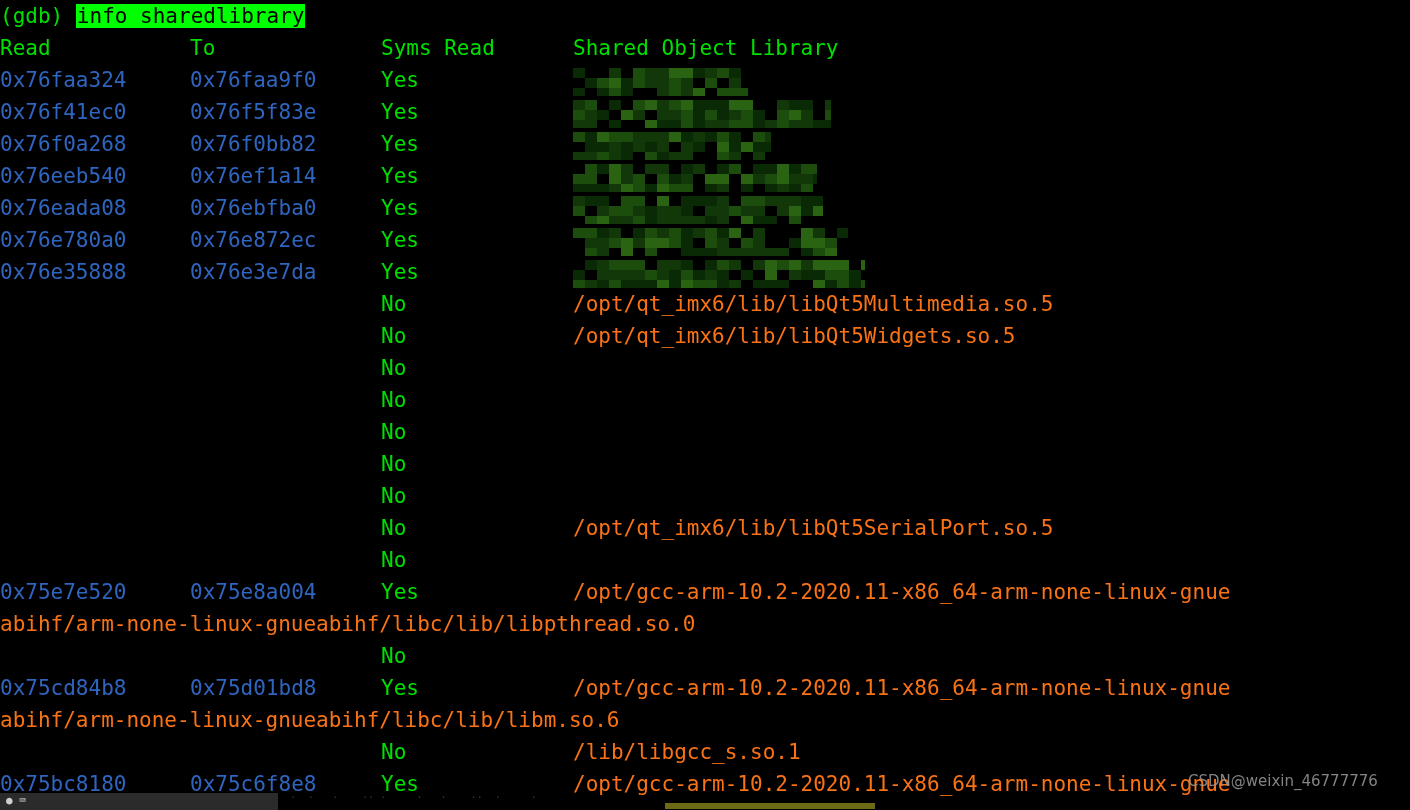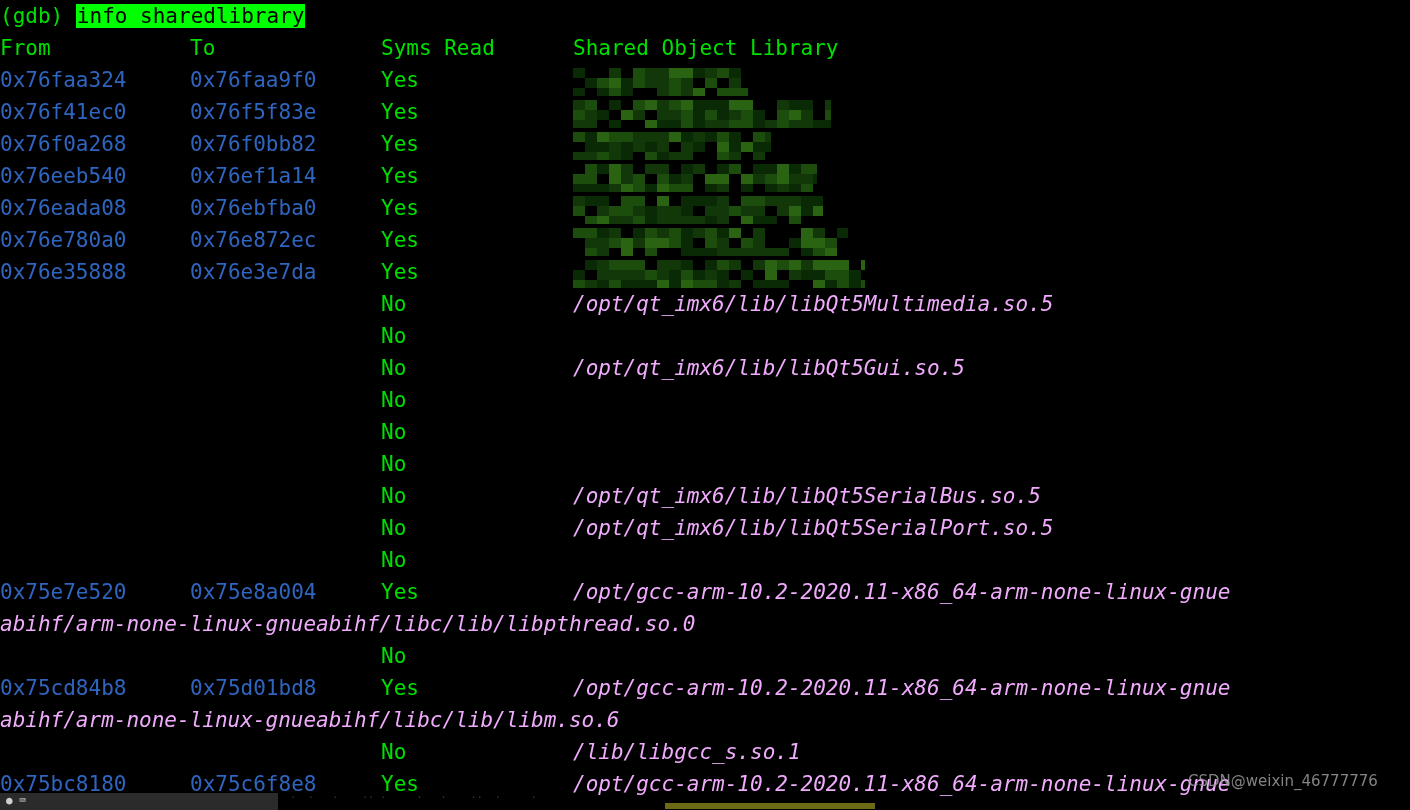--- a/index.html
+++ b/index.html
@@ -45,21 +45,21 @@
     display: block;
   }
   .col-from  { left: 0px; }
   .col-to    { left: 190px; }
   .col-syms  { left: 381px; }
   .col-lib   { left: 573px; }
 
   
   .c-green    { color: #00e000; }
   .c-addr     { color: #2f65bf; }
-  .c-path     { color: #f0abfc; font-style: italic; }
+  .c-path     { color: #f97316; }
 
   .prompt { color: #00e000; }
 
   
   #promptline {
     position: absolute;
     left: 0;
     top: 0px;
     height: 32px;
     white-space: pre;
@@ -149,41 +149,41 @@
   }
 </style>
 </head>
 <body>
 
 <div id="terminal">
 
   <div id="promptline"><span class="prompt">(gdb) </span><span class="hl">info sharedlibrary</span></div>
 
   <div class="line" style="top:32px;">
-    <span class="cell col-from c-green">From</span>
+    <span class="cell col-from c-green">Read</span>
     <span class="cell col-to c-green">To</span>
     <span class="cell col-syms c-green">Syms Read</span>
     <span class="cell col-lib c-green">Shared Object Library</span>
   </div>
 
   <div id="rows">
       <div class="line" style="top: 64px;"><span class="cell col-from c-addr">0x76faa324</span><span class="cell col-to c-addr">0x76faa9f0</span><span class="cell col-syms c-green">Yes</span><span class="ghost" style="width: 175px;">lib</span><div class="redact" style="width: 175px;"><i style="left: 0px; top: 4px; background: rgb(10, 42, 5);"></i><i style="left: 12px; top: 4px; background: rgb(0, 0, 0);"></i><i style="left: 24px; top: 4px; background: rgb(0, 0, 0);"></i><i style="left: 36px; top: 4px; background: rgb(18, 56, 10);"></i><i style="left: 48px; top: 4px; background: rgb(0, 0, 0);"></i><i style="left: 60px; top: 4px; background: rgb(28, 77, 13);"></i><i style="left: 72px; top: 4px; background: rgb(18, 56, 10);"></i><i style="left: 84px; top: 4px; background: rgb(18, 56, 10);"></i><i style="left: 96px; top: 4px; background: rgb(42, 99, 18);"></i><i style="left: 108px; top: 4px; background: rgb(42, 99, 18);"></i><i style="left: 120px; top: 4px; background: rgb(10, 42, 5);"></i><i style="left: 132px; top: 4px; background: rgb(18, 56, 10);"></i><i style="left: 144px; top: 4px; background: rgb(28, 77, 13);"></i><i style="left: 156px; top: 4px; background: rgb(10, 42, 5);"></i><i style="left: 168px; top: 4px; background: rgb(0, 0, 0);"></i><i style="left: 0px; top: 14px; background: rgb(0, 0, 0);"></i><i style="left: 12px; top: 14px; background: rgb(10, 42, 5);"></i><i style="left: 24px; top: 14px; background: rgb(28, 77, 13);"></i><i style="left: 36px; top: 14px; background: rgb(42, 99, 18);"></i><i style="left: 48px; top: 14px; background: rgb(10, 42, 5);"></i><i style="left: 60px; top: 14px; background: rgb(28, 77, 13);"></i><i style="left: 72px; top: 14px; background: rgb(18, 56, 10);"></i><i style="left: 84px; top: 14px; background: rgb(18, 56, 10);"></i><i style="left: 96px; top: 14px; background: rgb(28, 77, 13);"></i><i style="left: 108px; top: 14px; background: rgb(18, 56, 10);"></i><i style="left: 120px; top: 14px; background: rgb(0, 0, 0);"></i><i style="left: 132px; top: 14px; background: rgb(28, 77, 13);"></i><i style="left: 144px; top: 14px; background: rgb(0, 0, 0);"></i><i style="left: 156px; top: 14px; background: rgb(18, 56, 10);"></i><i style="left: 168px; top: 14px; background: rgb(0, 0, 0);"></i><i style="left: 0px; top: 24px; background: rgb(10, 42, 5);"></i><i style="left: 12px; top: 24px; background: rgb(0, 0, 0);"></i><i style="left: 24px; top: 24px; background: rgb(10, 42, 5);"></i><i style="left: 36px; top: 24px; background: rgb(28, 77, 13);"></i><i style="left: 48px; top: 24px; background: rgb(10, 42, 5);"></i><i style="left: 60px; top: 24px; background: rgb(0, 0, 0);"></i><i style="left: 72px; top: 24px; background: rgb(0, 0, 0);"></i><i style="left: 84px; top: 24px; background: rgb(18, 56, 10);"></i><i style="left: 96px; top: 24px; background: rgb(28, 77, 13);"></i><i style="left: 108px; top: 24px; background: rgb(18, 56, 10);"></i><i style="left: 120px; top: 24px; background: rgb(42, 99, 18);"></i><i style="left: 132px; top: 24px; background: rgb(0, 0, 0);"></i><i style="left: 144px; top: 24px; background: rgb(28, 77, 13);"></i><i style="left: 156px; top: 24px; background: rgb(28, 77, 13);"></i><i style="left: 168px; top: 24px; background: rgb(28, 77, 13);"></i></div></div>
       <div class="line" style="top: 96px;"><span class="cell col-from c-addr">0x76f41ec0</span><span class="cell col-to c-addr">0x76f5f83e</span><span class="cell col-syms c-green">Yes</span><span class="ghost" style="width: 258px;">lib</span><div class="redact" style="width: 258px;"><i style="left: 0px; top: 4px; background: rgb(18, 56, 10);"></i><i style="left: 12px; top: 4px; background: rgb(28, 77, 13);"></i><i style="left: 24px; top: 4px; background: rgb(0, 0, 0);"></i><i style="left: 36px; top: 4px; background: rgb(10, 42, 5);"></i><i style="left: 48px; top: 4px; background: rgb(0, 0, 0);"></i><i style="left: 60px; top: 4px; background: rgb(28, 77, 13);"></i><i style="left: 72px; top: 4px; background: rgb(42, 99, 18);"></i><i style="left: 84px; top: 4px; background: rgb(18, 56, 10);"></i><i style="left: 96px; top: 4px; background: rgb(28, 77, 13);"></i><i style="left: 108px; top: 4px; background: rgb(42, 99, 18);"></i><i style="left: 120px; top: 4px; background: rgb(10, 42, 5);"></i><i style="left: 132px; top: 4px; background: rgb(10, 42, 5);"></i><i style="left: 144px; top: 4px; background: rgb(10, 42, 5);"></i><i style="left: 156px; top: 4px; background: rgb(42, 99, 18);"></i><i style="left: 168px; top: 4px; background: rgb(42, 99, 18);"></i><i style="left: 180px; top: 4px; background: rgb(0, 0, 0);"></i><i style="left: 192px; top: 4px; background: rgb(0, 0, 0);"></i><i style="left: 204px; top: 4px; background: rgb(18, 56, 10);"></i><i style="left: 216px; top: 4px; background: rgb(10, 42, 5);"></i><i style="left: 228px; top: 4px; background: rgb(10, 42, 5);"></i><i style="left: 240px; top: 4px; background: rgb(0, 0, 0);"></i><i style="left: 252px; top: 4px; background: rgb(18, 56, 10);"></i><i style="left: 0px; top: 14px; background: rgb(28, 77, 13);"></i><i style="left: 12px; top: 14px; background: rgb(18, 56, 10);"></i><i style="left: 24px; top: 14px; background: rgb(10, 42, 5);"></i><i style="left: 36px; top: 14px; background: rgb(0, 0, 0);"></i><i style="left: 48px; top: 14px; background: rgb(42, 99, 18);"></i><i style="left: 60px; top: 14px; background: rgb(18, 56, 10);"></i><i style="left: 72px; top: 14px; background: rgb(0, 0, 0);"></i><i style="left: 84px; top: 14px; background: rgb(18, 56, 10);"></i><i style="left: 96px; top: 14px; background: rgb(18, 56, 10);"></i><i style="left: 108px; top: 14px; background: rgb(28, 77, 13);"></i><i style="left: 120px; top: 14px; background: rgb(10, 42, 5);"></i><i style="left: 132px; top: 14px; background: rgb(28, 77, 13);"></i><i style="left: 144px; top: 14px; background: rgb(10, 42, 5);"></i><i style="left: 156px; top: 14px; background: rgb(18, 56, 10);"></i><i style="left: 168px; top: 14px; background: rgb(28, 77, 13);"></i><i style="left: 180px; top: 14px; background: rgb(10, 42, 5);"></i><i style="left: 192px; top: 14px; background: rgb(0, 0, 0);"></i><i style="left: 204px; top: 14px; background: rgb(28, 77, 13);"></i><i style="left: 216px; top: 14px; background: rgb(42, 99, 18);"></i><i style="left: 228px; top: 14px; background: rgb(18, 56, 10);"></i><i style="left: 240px; top: 14px; background: rgb(0, 0, 0);"></i><i style="left: 252px; top: 14px; background: rgb(28, 77, 13);"></i><i style="left: 0px; top: 24px; background: rgb(18, 56, 10);"></i><i style="left: 12px; top: 24px; background: rgb(18, 56, 10);"></i><i style="left: 24px; top: 24px; background: rgb(0, 0, 0);"></i><i style="left: 36px; top: 24px; background: rgb(10, 42, 5);"></i><i style="left: 48px; top: 24px; background: rgb(0, 0, 0);"></i><i style="left: 60px; top: 24px; background: rgb(0, 0, 0);"></i><i style="left: 72px; top: 24px; background: rgb(42, 99, 18);"></i><i style="left: 84px; top: 24px; background: rgb(10, 42, 5);"></i><i style="left: 96px; top: 24px; background: rgb(10, 42, 5);"></i><i style="left: 108px; top: 24px; background: rgb(28, 77, 13);"></i><i style="left: 120px; top: 24px; background: rgb(10, 42, 5);"></i><i style="left: 132px; top: 24px; background: rgb(18, 56, 10);"></i><i style="left: 144px; top: 24px; background: rgb(18, 56, 10);"></i><i style="left: 156px; top: 24px; background: rgb(28, 77, 13);"></i><i style="left: 168px; top: 24px; background: rgb(28, 77, 13);"></i><i style="left: 180px; top: 24px; background: rgb(10, 42, 5);"></i><i style="left: 192px; top: 24px; background: rgb(18, 56, 10);"></i><i style="left: 204px; top: 24px; background: rgb(28, 77, 13);"></i><i style="left: 216px; top: 24px; background: rgb(18, 56, 10);"></i><i style="left: 228px; top: 24px; background: rgb(18, 56, 10);"></i><i style="left: 240px; top: 24px; background: rgb(10, 42, 5);"></i><i style="left: 252px; top: 24px; background: rgb(10, 42, 5);"></i></div></div>
       <div class="line" style="top: 128px;"><span class="cell col-from c-addr">0x76f0a268</span><span class="cell col-to c-addr">0x76f0bb82</span><span class="cell col-syms c-green">Yes</span><span class="ghost" style="width: 198px;">lib</span><div class="redact" style="width: 198px;"><i style="left: 0px; top: 4px; background: rgb(28, 77, 13);"></i><i style="left: 12px; top: 4px; background: rgb(10, 42, 5);"></i><i style="left: 24px; top: 4px; background: rgb(42, 99, 18);"></i><i style="left: 36px; top: 4px; background: rgb(28, 77, 13);"></i><i style="left: 48px; top: 4px; background: rgb(28, 77, 13);"></i><i style="left: 60px; top: 4px; background: rgb(18, 56, 10);"></i><i style="left: 72px; top: 4px; background: rgb(18, 56, 10);"></i><i style="left: 84px; top: 4px; background: rgb(18, 56, 10);"></i><i style="left: 96px; top: 4px; background: rgb(42, 99, 18);"></i><i style="left: 108px; top: 4px; background: rgb(10, 42, 5);"></i><i style="left: 120px; top: 4px; background: rgb(18, 56, 10);"></i><i style="left: 132px; top: 4px; background: rgb(10, 42, 5);"></i><i style="left: 144px; top: 4px; background: rgb(28, 77, 13);"></i><i style="left: 156px; top: 4px; background: rgb(10, 42, 5);"></i><i style="left: 168px; top: 4px; background: rgb(0, 0, 0);"></i><i style="left: 180px; top: 4px; background: rgb(28, 77, 13);"></i><i style="left: 192px; top: 4px; background: rgb(18, 56, 10);"></i><i style="left: 0px; top: 14px; background: rgb(0, 0, 0);"></i><i style="left: 12px; top: 14px; background: rgb(10, 42, 5);"></i><i style="left: 24px; top: 14px; background: rgb(10, 42, 5);"></i><i style="left: 36px; top: 14px; background: rgb(18, 56, 10);"></i><i style="left: 48px; top: 14px; background: rgb(10, 42, 5);"></i><i style="left: 60px; top: 14px; background: rgb(18, 56, 10);"></i><i style="left: 72px; top: 14px; background: rgb(10, 42, 5);"></i><i style="left: 84px; top: 14px; background: rgb(18, 56, 10);"></i><i style="left: 96px; top: 14px; background: rgb(0, 0, 0);"></i><i style="left: 108px; top: 14px; background: rgb(18, 56, 10);"></i><i style="left: 120px; top: 14px; background: rgb(10, 42, 5);"></i><i style="left: 132px; top: 14px; background: rgb(0, 0, 0);"></i><i style="left: 144px; top: 14px; background: rgb(42, 99, 18);"></i><i style="left: 156px; top: 14px; background: rgb(10, 42, 5);"></i><i style="left: 168px; top: 14px; background: rgb(42, 99, 18);"></i><i style="left: 180px; top: 14px; background: rgb(10, 42, 5);"></i><i style="left: 192px; top: 14px; background: rgb(10, 42, 5);"></i><i style="left: 0px; top: 24px; background: rgb(18, 56, 10);"></i><i style="left: 12px; top: 24px; background: rgb(18, 56, 10);"></i><i style="left: 24px; top: 24px; background: rgb(28, 77, 13);"></i><i style="left: 36px; top: 24px; background: rgb(18, 56, 10);"></i><i style="left: 48px; top: 24px; background: rgb(10, 42, 5);"></i><i style="left: 60px; top: 24px; background: rgb(0, 0, 0);"></i><i style="left: 72px; top: 24px; background: rgb(28, 77, 13);"></i><i style="left: 84px; top: 24px; background: rgb(10, 42, 5);"></i><i style="left: 96px; top: 24px; background: rgb(18, 56, 10);"></i><i style="left: 108px; top: 24px; background: rgb(18, 56, 10);"></i><i style="left: 120px; top: 24px; background: rgb(0, 0, 0);"></i><i style="left: 132px; top: 24px; background: rgb(0, 0, 0);"></i><i style="left: 144px; top: 24px; background: rgb(28, 77, 13);"></i><i style="left: 156px; top: 24px; background: rgb(18, 56, 10);"></i><i style="left: 168px; top: 24px; background: rgb(0, 0, 0);"></i><i style="left: 180px; top: 24px; background: rgb(18, 56, 10);"></i><i style="left: 192px; top: 24px; background: rgb(0, 0, 0);"></i></div></div>
       <div class="line" style="top: 160px;"><span class="cell col-from c-addr">0x76eeb540</span><span class="cell col-to c-addr">0x76ef1a14</span><span class="cell col-syms c-green">Yes</span><span class="ghost" style="width: 244px;">lib</span><div class="redact" style="width: 244px;"><i style="left: 0px; top: 4px; background: rgb(0, 0, 0);"></i><i style="left: 12px; top: 4px; background: rgb(28, 77, 13);"></i><i style="left: 24px; top: 4px; background: rgb(10, 42, 5);"></i><i style="left: 36px; top: 4px; background: rgb(42, 99, 18);"></i><i style="left: 48px; top: 4px; background: rgb(18, 56, 10);"></i><i style="left: 60px; top: 4px; background: rgb(0, 0, 0);"></i><i style="left: 72px; top: 4px; background: rgb(18, 56, 10);"></i><i style="left: 84px; top: 4px; background: rgb(18, 56, 10);"></i><i style="left: 96px; top: 4px; background: rgb(0, 0, 0);"></i><i style="left: 108px; top: 4px; background: rgb(10, 42, 5);"></i><i style="left: 120px; top: 4px; background: rgb(18, 56, 10);"></i><i style="left: 132px; top: 4px; background: rgb(0, 0, 0);"></i><i style="left: 144px; top: 4px; background: rgb(10, 42, 5);"></i><i style="left: 156px; top: 4px; background: rgb(28, 77, 13);"></i><i style="left: 168px; top: 4px; background: rgb(0, 0, 0);"></i><i style="left: 180px; top: 4px; background: rgb(10, 42, 5);"></i><i style="left: 192px; top: 4px; background: rgb(10, 42, 5);"></i><i style="left: 204px; top: 4px; background: rgb(42, 99, 18);"></i><i style="left: 216px; top: 4px; background: rgb(10, 42, 5);"></i><i style="left: 228px; top: 4px; background: rgb(28, 77, 13);"></i><i style="left: 240px; top: 4px; background: rgb(28, 77, 13);"></i><i style="left: 0px; top: 14px; background: rgb(28, 77, 13);"></i><i style="left: 12px; top: 14px; background: rgb(28, 77, 13);"></i><i style="left: 24px; top: 14px; background: rgb(0, 0, 0);"></i><i style="left: 36px; top: 14px; background: rgb(42, 99, 18);"></i><i style="left: 48px; top: 14px; background: rgb(18, 56, 10);"></i><i style="left: 60px; top: 14px; background: rgb(28, 77, 13);"></i><i style="left: 72px; top: 14px; background: rgb(0, 0, 0);"></i><i style="left: 84px; top: 14px; background: rgb(28, 77, 13);"></i><i style="left: 96px; top: 14px; background: rgb(10, 42, 5);"></i><i style="left: 108px; top: 14px; background: rgb(18, 56, 10);"></i><i style="left: 120px; top: 14px; background: rgb(0, 0, 0);"></i><i style="left: 132px; top: 14px; background: rgb(42, 99, 18);"></i><i style="left: 144px; top: 14px; background: rgb(42, 99, 18);"></i><i style="left: 156px; top: 14px; background: rgb(0, 0, 0);"></i><i style="left: 168px; top: 14px; background: rgb(42, 99, 18);"></i><i style="left: 180px; top: 14px; background: rgb(18, 56, 10);"></i><i style="left: 192px; top: 14px; background: rgb(28, 77, 13);"></i><i style="left: 204px; top: 14px; background: rgb(42, 99, 18);"></i><i style="left: 216px; top: 14px; background: rgb(18, 56, 10);"></i><i style="left: 228px; top: 14px; background: rgb(18, 56, 10);"></i><i style="left: 240px; top: 14px; background: rgb(10, 42, 5);"></i><i style="left: 0px; top: 24px; background: rgb(10, 42, 5);"></i><i style="left: 12px; top: 24px; background: rgb(10, 42, 5);"></i><i style="left: 24px; top: 24px; background: rgb(10, 42, 5);"></i><i style="left: 36px; top: 24px; background: rgb(18, 56, 10);"></i><i style="left: 48px; top: 24px; background: rgb(42, 99, 18);"></i><i style="left: 60px; top: 24px; background: rgb(28, 77, 13);"></i><i style="left: 72px; top: 24px; background: rgb(10, 42, 5);"></i><i style="left: 84px; top: 24px; background: rgb(42, 99, 18);"></i><i style="left: 96px; top: 24px; background: rgb(28, 77, 13);"></i><i style="left: 108px; top: 24px; background: rgb(28, 77, 13);"></i><i style="left: 120px; top: 24px; background: rgb(0, 0, 0);"></i><i style="left: 132px; top: 24px; background: rgb(10, 42, 5);"></i><i style="left: 144px; top: 24px; background: rgb(18, 56, 10);"></i><i style="left: 156px; top: 24px; background: rgb(0, 0, 0);"></i><i style="left: 168px; top: 24px; background: rgb(10, 42, 5);"></i><i style="left: 180px; top: 24px; background: rgb(0, 0, 0);"></i><i style="left: 192px; top: 24px; background: rgb(10, 42, 5);"></i><i style="left: 204px; top: 24px; background: rgb(18, 56, 10);"></i><i style="left: 216px; top: 24px; background: rgb(10, 42, 5);"></i><i style="left: 228px; top: 24px; background: rgb(28, 77, 13);"></i><i style="left: 240px; top: 24px; background: rgb(0, 0, 0);"></i></div></div>
       <div class="line" style="top: 192px;"><span class="cell col-from c-addr">0x76eada08</span><span class="cell col-to c-addr">0x76ebfba0</span><span class="cell col-syms c-green">Yes</span><span class="ghost" style="width: 250px;">libr</span><div class="redact" style="width: 250px;"><i style="left: 0px; top: 4px; background: rgb(18, 56, 10);"></i><i style="left: 12px; top: 4px; background: rgb(10, 42, 5);"></i><i style="left: 24px; top: 4px; background: rgb(10, 42, 5);"></i><i style="left: 36px; top: 4px; background: rgb(0, 0, 0);"></i><i style="left: 48px; top: 4px; background: rgb(28, 77, 13);"></i><i style="left: 60px; top: 4px; background: rgb(28, 77, 13);"></i><i style="left: 72px; top: 4px; background: rgb(0, 0, 0);"></i><i style="left: 84px; top: 4px; background: rgb(42, 99, 18);"></i><i style="left: 96px; top: 4px; background: rgb(0, 0, 0);"></i><i style="left: 108px; top: 4px; background: rgb(10, 42, 5);"></i><i style="left: 120px; top: 4px; background: rgb(10, 42, 5);"></i><i style="left: 132px; top: 4px; background: rgb(10, 42, 5);"></i><i style="left: 144px; top: 4px; background: rgb(18, 56, 10);"></i><i style="left: 156px; top: 4px; background: rgb(0, 0, 0);"></i><i style="left: 168px; top: 4px; background: rgb(28, 77, 13);"></i><i style="left: 180px; top: 4px; background: rgb(28, 77, 13);"></i><i style="left: 192px; top: 4px; background: rgb(18, 56, 10);"></i><i style="left: 204px; top: 4px; background: rgb(18, 56, 10);"></i><i style="left: 216px; top: 4px; background: rgb(18, 56, 10);"></i><i style="left: 228px; top: 4px; background: rgb(10, 42, 5);"></i><i style="left: 240px; top: 4px; background: rgb(10, 42, 5);"></i><i style="left: 0px; top: 14px; background: rgb(28, 77, 13);"></i><i style="left: 12px; top: 14px; background: rgb(0, 0, 0);"></i><i style="left: 24px; top: 14px; background: rgb(18, 56, 10);"></i><i style="left: 36px; top: 14px; background: rgb(28, 77, 13);"></i><i style="left: 48px; top: 14px; background: rgb(28, 77, 13);"></i><i style="left: 60px; top: 14px; background: rgb(18, 56, 10);"></i><i style="left: 72px; top: 14px; background: rgb(10, 42, 5);"></i><i style="left: 84px; top: 14px; background: rgb(18, 56, 10);"></i><i style="left: 96px; top: 14px; background: rgb(18, 56, 10);"></i><i style="left: 108px; top: 14px; background: rgb(10, 42, 5);"></i><i style="left: 120px; top: 14px; background: rgb(0, 0, 0);"></i><i style="left: 132px; top: 14px; background: rgb(18, 56, 10);"></i><i style="left: 144px; top: 14px; background: rgb(18, 56, 10);"></i><i style="left: 156px; top: 14px; background: rgb(28, 77, 13);"></i><i style="left: 168px; top: 14px; background: rgb(18, 56, 10);"></i><i style="left: 180px; top: 14px; background: rgb(18, 56, 10);"></i><i style="left: 192px; top: 14px; background: rgb(0, 0, 0);"></i><i style="left: 204px; top: 14px; background: rgb(18, 56, 10);"></i><i style="left: 216px; top: 14px; background: rgb(42, 99, 18);"></i><i style="left: 228px; top: 14px; background: rgb(10, 42, 5);"></i><i style="left: 240px; top: 14px; background: rgb(42, 99, 18);"></i><i style="left: 0px; top: 24px; background: rgb(0, 0, 0);"></i><i style="left: 12px; top: 24px; background: rgb(28, 77, 13);"></i><i style="left: 24px; top: 24px; background: rgb(42, 99, 18);"></i><i style="left: 36px; top: 24px; background: rgb(18, 56, 10);"></i><i style="left: 48px; top: 24px; background: rgb(18, 56, 10);"></i><i style="left: 60px; top: 24px; background: rgb(28, 77, 13);"></i><i style="left: 72px; top: 24px; background: rgb(10, 42, 5);"></i><i style="left: 84px; top: 24px; background: rgb(18, 56, 10);"></i><i style="left: 96px; top: 24px; background: rgb(18, 56, 10);"></i><i style="left: 108px; top: 24px; background: rgb(18, 56, 10);"></i><i style="left: 120px; top: 24px; background: rgb(18, 56, 10);"></i><i style="left: 132px; top: 24px; background: rgb(10, 42, 5);"></i><i style="left: 144px; top: 24px; background: rgb(18, 56, 10);"></i><i style="left: 156px; top: 24px; background: rgb(0, 0, 0);"></i><i style="left: 168px; top: 24px; background: rgb(42, 99, 18);"></i><i style="left: 180px; top: 24px; background: rgb(10, 42, 5);"></i><i style="left: 192px; top: 24px; background: rgb(10, 42, 5);"></i><i style="left: 204px; top: 24px; background: rgb(0, 0, 0);"></i><i style="left: 216px; top: 24px; background: rgb(28, 77, 13);"></i><i style="left: 228px; top: 24px; background: rgb(0, 0, 0);"></i><i style="left: 240px; top: 24px; background: rgb(0, 0, 0);"></i></div></div>
       <div class="line" style="top: 224px;"><span class="cell col-from c-addr">0x76e780a0</span><span class="cell col-to c-addr">0x76e872ec</span><span class="cell col-syms c-green">Yes</span><span class="ghost" style="width: 275px;">libT</span><div class="redact" style="width: 275px;"><i style="left: 0px; top: 4px; background: rgb(28, 77, 13);"></i><i style="left: 12px; top: 4px; background: rgb(28, 77, 13);"></i><i style="left: 24px; top: 4px; background: rgb(10, 42, 5);"></i><i style="left: 36px; top: 4px; background: rgb(18, 56, 10);"></i><i style="left: 48px; top: 4px; background: rgb(0, 0, 0);"></i><i style="left: 60px; top: 4px; background: rgb(10, 42, 5);"></i><i style="left: 72px; top: 4px; background: rgb(28, 77, 13);"></i><i style="left: 84px; top: 4px; background: rgb(18, 56, 10);"></i><i style="left: 96px; top: 4px; background: rgb(28, 77, 13);"></i><i style="left: 108px; top: 4px; background: rgb(10, 42, 5);"></i><i style="left: 120px; top: 4px; background: rgb(18, 56, 10);"></i><i style="left: 132px; top: 4px; background: rgb(28, 77, 13);"></i><i style="left: 144px; top: 4px; background: rgb(10, 42, 5);"></i><i style="left: 156px; top: 4px; background: rgb(42, 99, 18);"></i><i style="left: 168px; top: 4px; background: rgb(0, 0, 0);"></i><i style="left: 180px; top: 4px; background: rgb(18, 56, 10);"></i><i style="left: 192px; top: 4px; background: rgb(0, 0, 0);"></i><i style="left: 204px; top: 4px; background: rgb(0, 0, 0);"></i><i style="left: 216px; top: 4px; background: rgb(0, 0, 0);"></i><i style="left: 228px; top: 4px; background: rgb(42, 99, 18);"></i><i style="left: 240px; top: 4px; background: rgb(18, 56, 10);"></i><i style="left: 252px; top: 4px; background: rgb(0, 0, 0);"></i><i style="left: 264px; top: 4px; background: rgb(10, 42, 5);"></i><i style="left: 0px; top: 14px; background: rgb(0, 0, 0);"></i><i style="left: 12px; top: 14px; background: rgb(18, 56, 10);"></i><i style="left: 24px; top: 14px; background: rgb(18, 56, 10);"></i><i style="left: 36px; top: 14px; background: rgb(28, 77, 13);"></i><i style="left: 48px; top: 14px; background: rgb(42, 99, 18);"></i><i style="left: 60px; top: 14px; background: rgb(18, 56, 10);"></i><i style="left: 72px; top: 14px; background: rgb(42, 99, 18);"></i><i style="left: 84px; top: 14px; background: rgb(42, 99, 18);"></i><i style="left: 96px; top: 14px; background: rgb(28, 77, 13);"></i><i style="left: 108px; top: 14px; background: rgb(10, 42, 5);"></i><i style="left: 120px; top: 14px; background: rgb(0, 0, 0);"></i><i style="left: 132px; top: 14px; background: rgb(28, 77, 13);"></i><i style="left: 144px; top: 14px; background: rgb(18, 56, 10);"></i><i style="left: 156px; top: 14px; background: rgb(0, 0, 0);"></i><i style="left: 168px; top: 14px; background: rgb(28, 77, 13);"></i><i style="left: 180px; top: 14px; background: rgb(18, 56, 10);"></i><i style="left: 192px; top: 14px; background: rgb(0, 0, 0);"></i><i style="left: 204px; top: 14px; background: rgb(0, 0, 0);"></i><i style="left: 216px; top: 14px; background: rgb(10, 42, 5);"></i><i style="left: 228px; top: 14px; background: rgb(42, 99, 18);"></i><i style="left: 240px; top: 14px; background: rgb(42, 99, 18);"></i><i style="left: 252px; top: 14px; background: rgb(28, 77, 13);"></i><i style="left: 264px; top: 14px; background: rgb(0, 0, 0);"></i><i style="left: 0px; top: 24px; background: rgb(0, 0, 0);"></i><i style="left: 12px; top: 24px; background: rgb(28, 77, 13);"></i><i style="left: 24px; top: 24px; background: rgb(18, 56, 10);"></i><i style="left: 36px; top: 24px; background: rgb(0, 0, 0);"></i><i style="left: 48px; top: 24px; background: rgb(42, 99, 18);"></i><i style="left: 60px; top: 24px; background: rgb(0, 0, 0);"></i><i style="left: 72px; top: 24px; background: rgb(28, 77, 13);"></i><i style="left: 84px; top: 24px; background: rgb(0, 0, 0);"></i><i style="left: 96px; top: 24px; background: rgb(0, 0, 0);"></i><i style="left: 108px; top: 24px; background: rgb(10, 42, 5);"></i><i style="left: 120px; top: 24px; background: rgb(10, 42, 5);"></i><i style="left: 132px; top: 24px; background: rgb(10, 42, 5);"></i><i style="left: 144px; top: 24px; background: rgb(18, 56, 10);"></i><i style="left: 156px; top: 24px; background: rgb(18, 56, 10);"></i><i style="left: 168px; top: 24px; background: rgb(18, 56, 10);"></i><i style="left: 180px; top: 24px; background: rgb(18, 56, 10);"></i><i style="left: 192px; top: 24px; background: rgb(18, 56, 10);"></i><i style="left: 204px; top: 24px; background: rgb(18, 56, 10);"></i><i style="left: 216px; top: 24px; background: rgb(0, 0, 0);"></i><i style="left: 228px; top: 24px; background: rgb(10, 42, 5);"></i><i style="left: 240px; top: 24px; background: rgb(28, 77, 13);"></i><i style="left: 252px; top: 24px; background: rgb(42, 99, 18);"></i><i style="left: 264px; top: 24px; background: rgb(0, 0, 0);"></i></div></div>
       <div class="line" style="top: 256px;"><span class="cell col-from c-addr">0x76e35888</span><span class="cell col-to c-addr">0x76e3e7da</span><span class="cell col-syms c-green">Yes</span><span class="ghost" style="width: 292px;">lib</span><div class="redact" style="width: 292px;"><i style="left: 0px; top: 4px; background: rgb(0, 0, 0);"></i><i style="left: 12px; top: 4px; background: rgb(10, 42, 5);"></i><i style="left: 24px; top: 4px; background: rgb(18, 56, 10);"></i><i style="left: 36px; top: 4px; background: rgb(28, 77, 13);"></i><i style="left: 48px; top: 4px; background: rgb(28, 77, 13);"></i><i style="left: 60px; top: 4px; background: rgb(28, 77, 13);"></i><i style="left: 72px; top: 4px; background: rgb(0, 0, 0);"></i><i style="left: 84px; top: 4px; background: rgb(18, 56, 10);"></i><i style="left: 96px; top: 4px; background: rgb(18, 56, 10);"></i><i style="left: 108px; top: 4px; background: rgb(10, 42, 5);"></i><i style="left: 120px; top: 4px; background: rgb(0, 0, 0);"></i><i style="left: 132px; top: 4px; background: rgb(10, 42, 5);"></i><i style="left: 144px; top: 4px; background: rgb(28, 77, 13);"></i><i style="left: 156px; top: 4px; background: rgb(18, 56, 10);"></i><i style="left: 168px; top: 4px; background: rgb(0, 0, 0);"></i><i style="left: 180px; top: 4px; background: rgb(18, 56, 10);"></i><i style="left: 192px; top: 4px; background: rgb(42, 99, 18);"></i><i style="left: 204px; top: 4px; background: rgb(28, 77, 13);"></i><i style="left: 216px; top: 4px; background: rgb(42, 99, 18);"></i><i style="left: 228px; top: 4px; background: rgb(18, 56, 10);"></i><i style="left: 240px; top: 4px; background: rgb(42, 99, 18);"></i><i style="left: 252px; top: 4px; background: rgb(42, 99, 18);"></i><i style="left: 264px; top: 4px; background: rgb(42, 99, 18);"></i><i style="left: 276px; top: 4px; background: rgb(0, 0, 0);"></i><i style="left: 288px; top: 4px; background: rgb(42, 99, 18);"></i><i style="left: 0px; top: 14px; background: rgb(10, 42, 5);"></i><i style="left: 12px; top: 14px; background: rgb(0, 0, 0);"></i><i style="left: 24px; top: 14px; background: rgb(18, 56, 10);"></i><i style="left: 36px; top: 14px; background: rgb(18, 56, 10);"></i><i style="left: 48px; top: 14px; background: rgb(18, 56, 10);"></i><i style="left: 60px; top: 14px; background: rgb(18, 56, 10);"></i><i style="left: 72px; top: 14px; background: rgb(28, 77, 13);"></i><i style="left: 84px; top: 14px; background: rgb(18, 56, 10);"></i><i style="left: 96px; top: 14px; background: rgb(10, 42, 5);"></i><i style="left: 108px; top: 14px; background: rgb(28, 77, 13);"></i><i style="left: 120px; top: 14px; background: rgb(10, 42, 5);"></i><i style="left: 132px; top: 14px; background: rgb(18, 56, 10);"></i><i style="left: 144px; top: 14px; background: rgb(10, 42, 5);"></i><i style="left: 156px; top: 14px; background: rgb(0, 0, 0);"></i><i style="left: 168px; top: 14px; background: rgb(10, 42, 5);"></i><i style="left: 180px; top: 14px; background: rgb(0, 0, 0);"></i><i style="left: 192px; top: 14px; background: rgb(42, 99, 18);"></i><i style="left: 204px; top: 14px; background: rgb(0, 0, 0);"></i><i style="left: 216px; top: 14px; background: rgb(18, 56, 10);"></i><i style="left: 228px; top: 14px; background: rgb(10, 42, 5);"></i><i style="left: 240px; top: 14px; background: rgb(10, 42, 5);"></i><i style="left: 252px; top: 14px; background: rgb(28, 77, 13);"></i><i style="left: 264px; top: 14px; background: rgb(28, 77, 13);"></i><i style="left: 276px; top: 14px; background: rgb(10, 42, 5);"></i><i style="left: 288px; top: 14px; background: rgb(0, 0, 0);"></i><i style="left: 0px; top: 24px; background: rgb(28, 77, 13);"></i><i style="left: 12px; top: 24px; background: rgb(18, 56, 10);"></i><i style="left: 24px; top: 24px; background: rgb(10, 42, 5);"></i><i style="left: 36px; top: 24px; background: rgb(28, 77, 13);"></i><i style="left: 48px; top: 24px; background: rgb(10, 42, 5);"></i><i style="left: 60px; top: 24px; background: rgb(10, 42, 5);"></i><i style="left: 72px; top: 24px; background: rgb(10, 42, 5);"></i><i style="left: 84px; top: 24px; background: rgb(42, 99, 18);"></i><i style="left: 96px; top: 24px; background: rgb(10, 42, 5);"></i><i style="left: 108px; top: 24px; background: rgb(42, 99, 18);"></i><i style="left: 120px; top: 24px; background: rgb(28, 77, 13);"></i><i style="left: 132px; top: 24px; background: rgb(28, 77, 13);"></i><i style="left: 144px; top: 24px; background: rgb(10, 42, 5);"></i><i style="left: 156px; top: 24px; background: rgb(18, 56, 10);"></i><i style="left: 168px; top: 24px; background: rgb(0, 0, 0);"></i><i style="left: 180px; top: 24px; background: rgb(10, 42, 5);"></i><i style="left: 192px; top: 24px; background: rgb(10, 42, 5);"></i><i style="left: 204px; top: 24px; background: rgb(10, 42, 5);"></i><i style="left: 216px; top: 24px; background: rgb(0, 0, 0);"></i><i style="left: 228px; top: 24px; background: rgb(0, 0, 0);"></i><i style="left: 240px; top: 24px; background: rgb(42, 99, 18);"></i><i style="left: 252px; top: 24px; background: rgb(10, 42, 5);"></i><i style="left: 264px; top: 24px; background: rgb(28, 77, 13);"></i><i style="left: 276px; top: 24px; background: rgb(10, 42, 5);"></i><i style="left: 288px; top: 24px; background: rgb(28, 77, 13);"></i></div></div>
       <div class="line" style="top: 288px;"><span class="cell col-syms c-green">No</span><span class="cell col-lib c-path">/opt/qt_imx6/lib/libQt5Multimedia.so.5</span></div>
-      <div class="line" style="top: 320px;"><span class="cell col-syms c-green">No</span></div>
-      <div class="line" style="top: 352px;"><span class="cell col-syms c-green">No</span><span class="cell col-lib c-path">/opt/qt_imx6/lib/libQt5Gui.so.5</span></div>
+      <div class="line" style="top: 320px;"><span class="cell col-syms c-green">No</span><span class="cell col-lib c-path">/opt/qt_imx6/lib/libQt5Widgets.so.5</span></div>
+      <div class="line" style="top: 352px;"><span class="cell col-syms c-green">No</span></div>
       <div class="line" style="top: 384px;"><span class="cell col-syms c-green">No</span></div>
       <div class="line" style="top: 416px;"><span class="cell col-syms c-green">No</span></div>
       <div class="line" style="top: 448px;"><span class="cell col-syms c-green">No</span></div>
-      <div class="line" style="top: 480px;"><span class="cell col-syms c-green">No</span><span class="cell col-lib c-path">/opt/qt_imx6/lib/libQt5SerialBus.so.5</span></div>
+      <div class="line" style="top: 480px;"><span class="cell col-syms c-green">No</span></div>
       <div class="line" style="top: 512px;"><span class="cell col-syms c-green">No</span><span class="cell col-lib c-path">/opt/qt_imx6/lib/libQt5SerialPort.so.5</span></div>
       <div class="line" style="top: 544px;"><span class="cell col-syms c-green">No</span></div>
       <div class="line" style="top: 576px;"><span class="cell col-from c-addr">0x75e7e520</span><span class="cell col-to c-addr">0x75e8a004</span><span class="cell col-syms c-green">Yes</span><span class="cell col-lib c-path">/opt/gcc-arm-10.2-2020.11-x86_64-arm-none-linux-gnue</span></div>
       <div class="line" style="top: 608px;"><span class="cell c-path" style="left: 0px;">abihf/arm-none-linux-gnueabihf/libc/lib/libpthread.so.0</span></div>
       <div class="line" style="top: 640px;"><span class="cell col-syms c-green">No</span></div>
       <div class="line" style="top: 672px;"><span class="cell col-from c-addr">0x75cd84b8</span><span class="cell col-to c-addr">0x75d01bd8</span><span class="cell col-syms c-green">Yes</span><span class="cell col-lib c-path">/opt/gcc-arm-10.2-2020.11-x86_64-arm-none-linux-gnue</span></div>
       <div class="line" style="top: 704px;"><span class="cell c-path" style="left: 0px;">abihf/arm-none-linux-gnueabihf/libc/lib/libm.so.6</span></div>
       <div class="line" style="top: 736px;"><span class="cell col-syms c-green">No</span><span class="cell col-lib c-path">/lib/libgcc_s.so.1</span></div>
       <div class="line" style="top: 768px;"><span class="cell col-from c-addr">0x75bc8180</span><span class="cell col-to c-addr">0x75c6f8e8</span><span class="cell col-syms c-green">Yes</span><span class="cell col-lib c-path">/opt/gcc-arm-10.2-2020.11-x86_64-arm-none-linux-gnue</span></div>
     </div>

